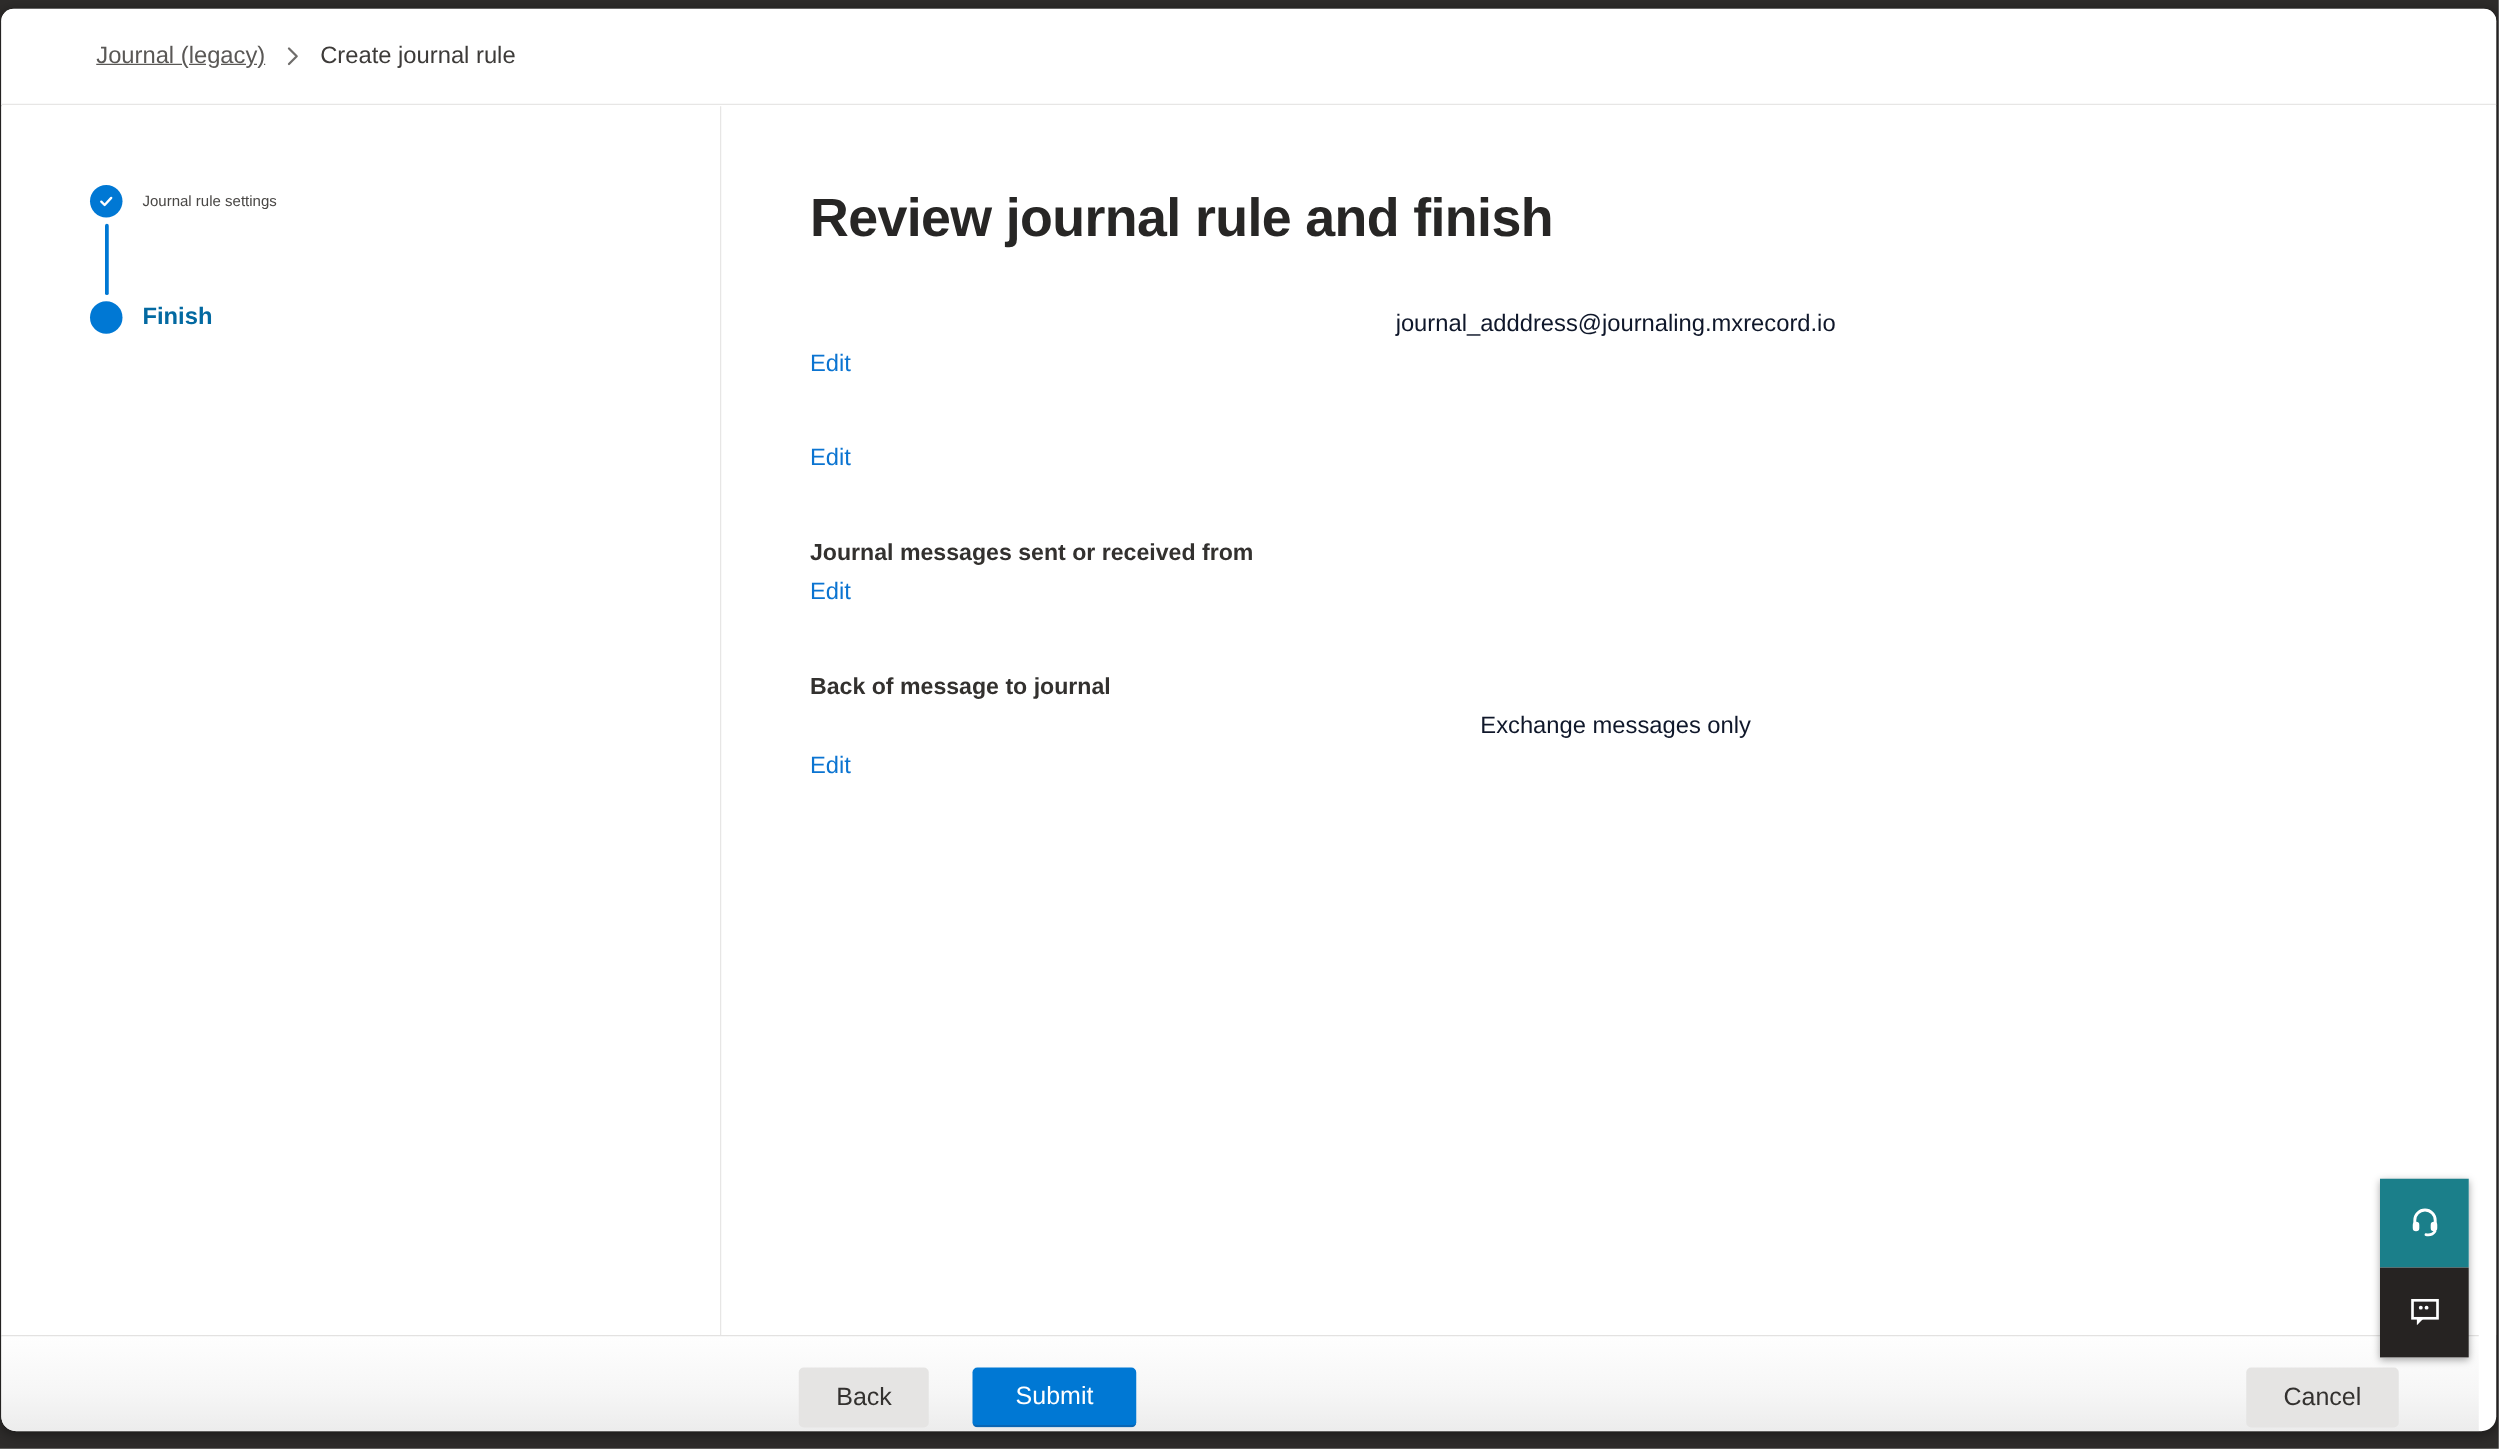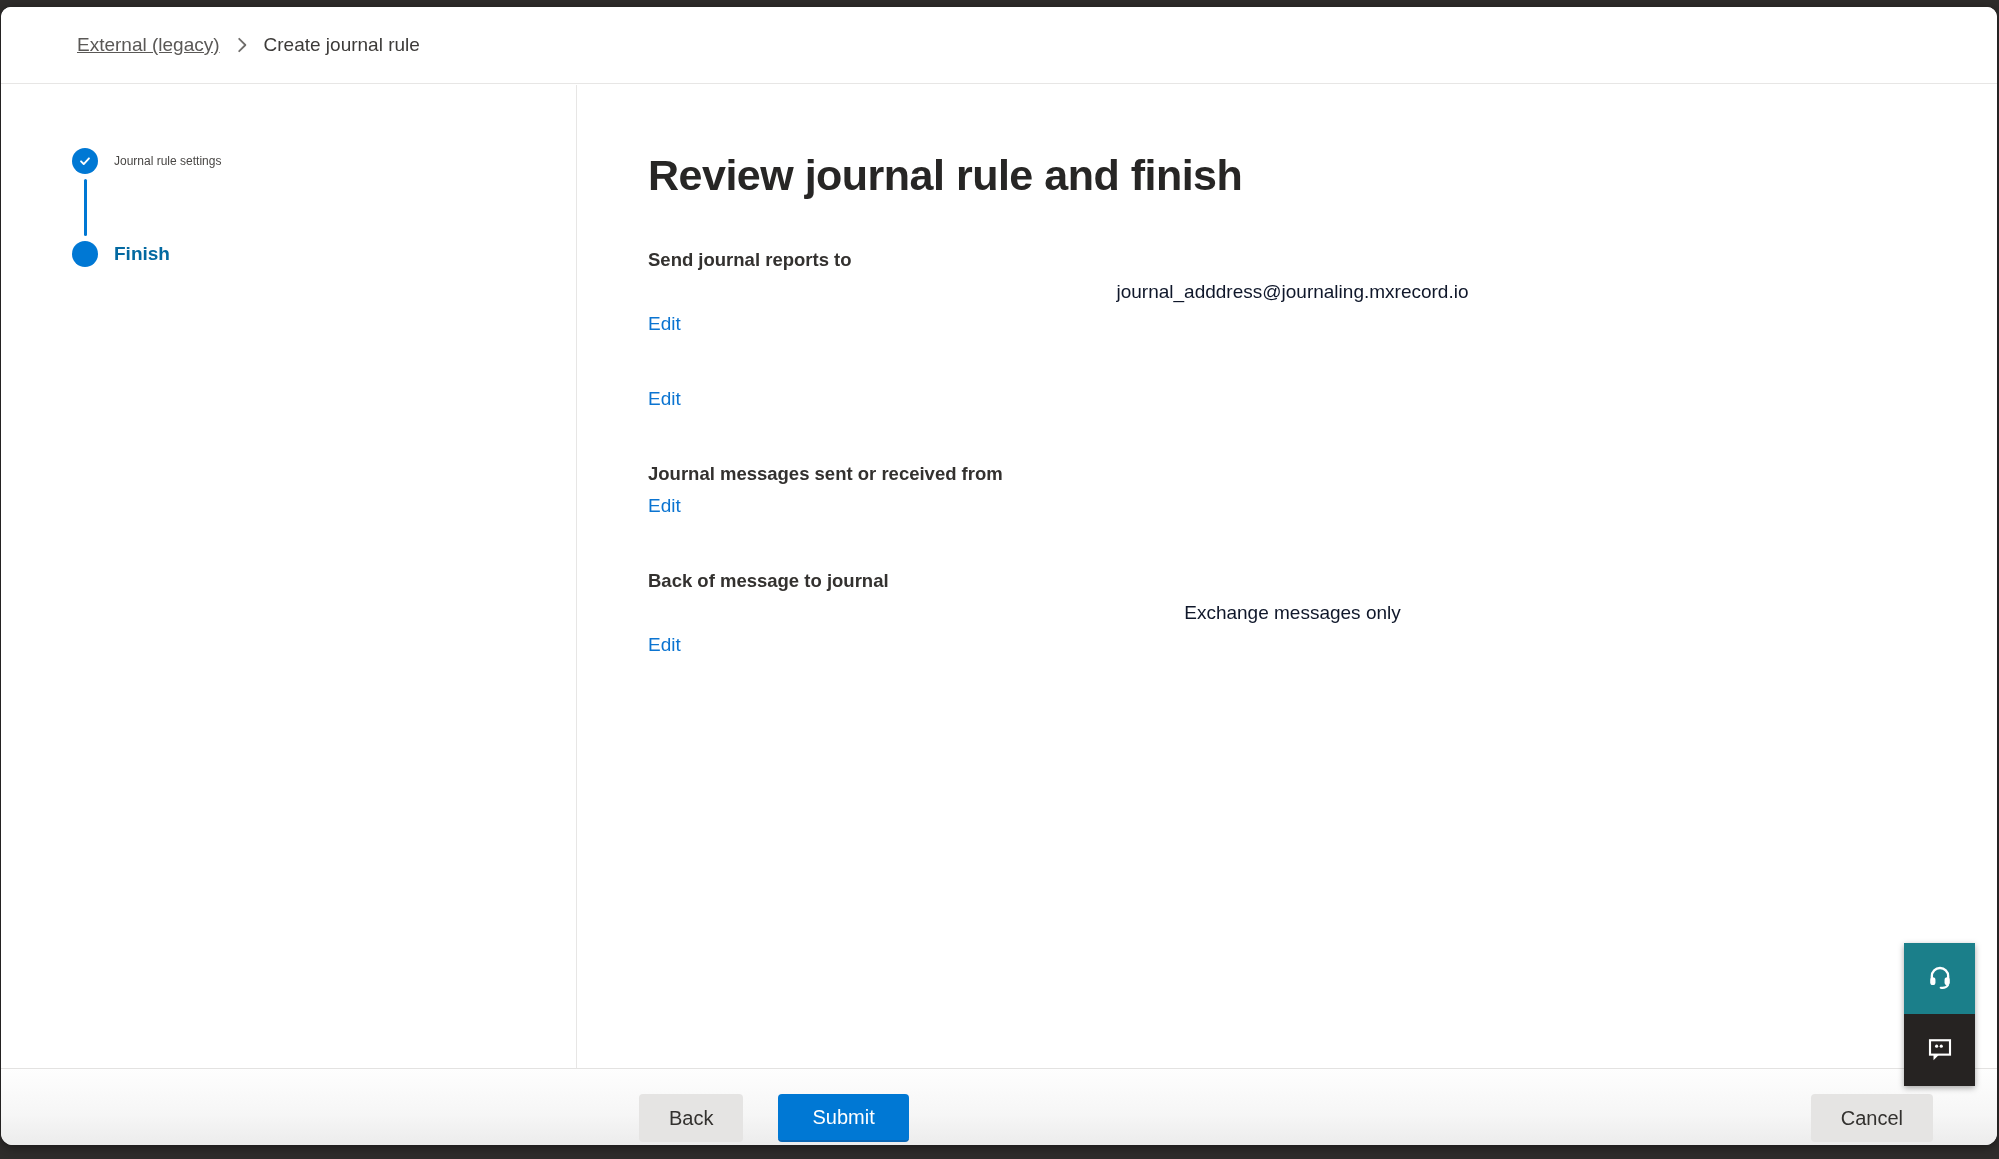--- a/index.html
+++ b/index.html
@@ -63,21 +63,21 @@
   .section { margin-bottom:43px; }
   .section-label { font-size:18.5px; font-weight:bold; color:#33312f; line-height:32px; }
   .section-value { font-size:19px; color:#0f172a; line-height:32px;text-align:center; }
   .section-value:empty { display:none; }
   .edit-link {
     display:inline-block; font-size:19px; color:var(--link);
     line-height:32px; cursor:pointer; text-decoration:none;
   }
   
   .footer {
-    position:absolute; left:0; right:0; bottom:0; height:77px;
+    position:absolute; left:0; right:14px; bottom:0; height:77px;
     border-top:1px solid #e3e2e1;
     background:linear-gradient(180deg,#fefefe 0%,#f6f6f6 60%,#ececec 100%);
     display:flex; align-items:flex-start;
     padding:25px 64px 0 638px;
   }
   .btn {
     height:48px; border:none; border-radius:4px;
     font-family:inherit; font-size:20px; cursor:pointer;
     padding:0 30px;
   }
@@ -101,21 +101,21 @@
   .assist-btn.support { background:var(--support); }
   .assist-btn.feedback { background:var(--feedback); height:72px; }
 </style>
 </head>
 <body>
 
 <div class="window">
 
   <header class="breadcrumb-bar">
     <nav class="breadcrumb">
-      <a class="crumb-link">External (legacy)</a>
+      <a class="crumb-link">Journal (legacy)</a>
       <span class="crumb-sep">
         <svg width="12" height="18" viewBox="0 0 10 16" fill="none">
           <path d="M2.5 2.5 L8 8 L2.5 13.5" stroke="#6f6d6b" stroke-width="1.6" stroke-linecap="round" stroke-linejoin="round"></path>
         </svg>
       </span>
       <span class="crumb-current">Create journal rule</span>
     </nav>
   </header>
 
   <div class="body-region">
@@ -133,21 +133,20 @@
       <div class="step">
         <span class="step-circle"></span>
         <span class="step-label bold">Finish</span>
       </div>
     </aside>
 
     <main class="content">
       <h1 class="page-title">Review journal rule and finish</h1>
 
       <div class="section">
-        <div class="section-label">Send journal reports to</div>
         <div class="section-value">journal_adddress@journaling.mxrecord.io</div>
         <a class="edit-link">Edit</a>
       </div>
 
       <div class="section">
         <a class="edit-link">Edit</a>
       </div>
 
       <div class="section">
         <div class="section-label">Journal messages sent or received from</div>

